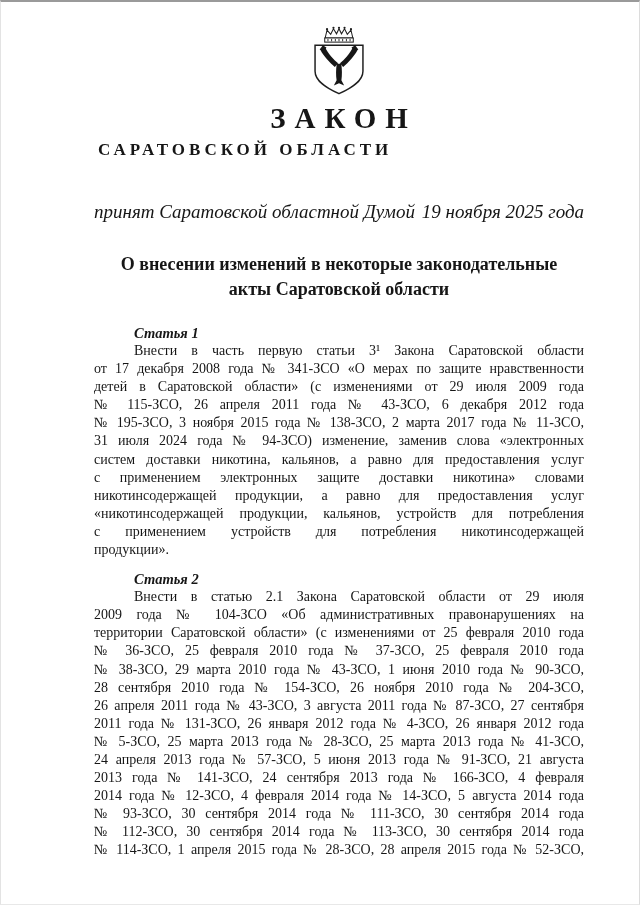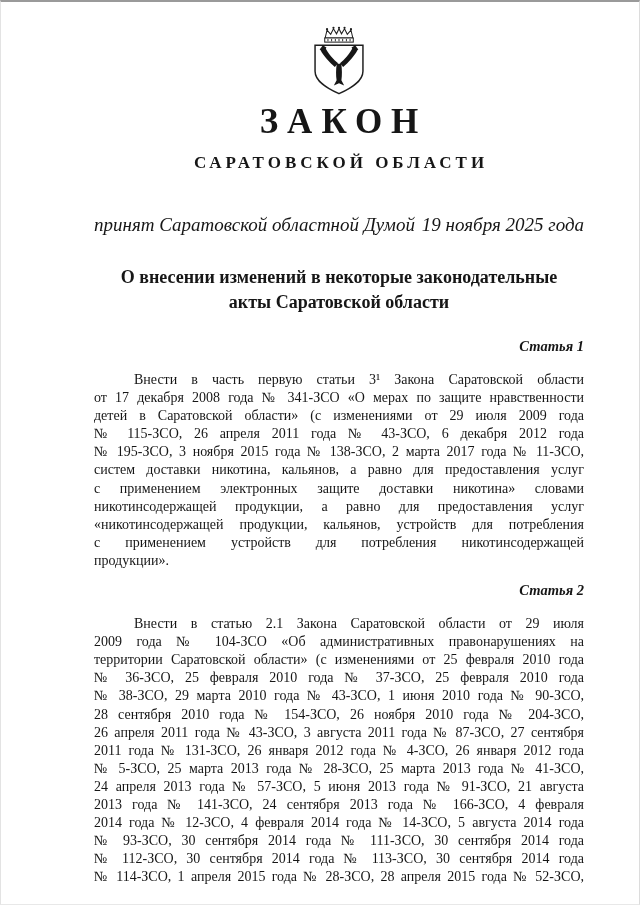--- a/index.html
+++ b/index.html
@@ -17,29 +17,28 @@
   }
   .content {
     margin-left: 93px;
     margin-right: 55px; 
   }
   .emblem-wrap { text-align: center; padding-top: 24px; height: 70px; }
   .emblem-wrap svg { display: inline-block; }
   .law-word {
     margin-top: 8px;
     text-align: center;
-    font-size: 35px;
+    font-size: 29px;
     font-weight: bold;
     letter-spacing: 9px;
     line-height: 1;
     text-indent: 9px; 
   }
   .region-word {
-    margin-top: 15px;
-    text-align: center;
+    margin-top: 8px;
     font-size: 17px;
     font-weight: bold;
     letter-spacing: 4px;
     line-height: 1;
     text-indent: 4px;
   }
   .adoption-row {
     margin-top: 43px;
     display: flex;
     justify-content: space-between;
@@ -57,23 +56,22 @@
   .articles {
     margin-top: 22px;
     font-size: 14px;
     line-height: 18.1px;
   }
   .art-heading {
     font-weight: bold;
     font-style: italic;
     font-size: 14.5px;
     padding-left: 40px;
-    text-align: right;
   }
-  .art-heading + .line { margin-top: 16px; }
+  .art-heading + .line { margin-top: 0; }
   .articles .art-heading:not(:first-child) { margin-top: 11px; }
   .line {
     text-align: justify;
     text-align-last: justify;
     word-spacing: 0.02em;
     overflow: hidden;
     white-space: normal;
   }
   .line.first { text-indent: 40px; }
   .line.endpara { text-align-last: left; }
@@ -130,20 +128,21 @@
     <div>акты Саратовской области</div>
   </div>
 
   <div class="articles">
       <div class="art-heading">Статья 1</div>
       <div class="line first">Внести в часть первую статьи 3¹ Закона Саратовской области</div>
       <div class="line">от 17 декабря 2008 года № 341-ЗСО «О мерах по защите нравственности</div>
       <div class="line">детей в Саратовской области» (с изменениями от 29 июля 2009 года</div>
       <div class="line">№ 115-ЗСО, 26 апреля 2011 года № 43-ЗСО, 6 декабря 2012 года</div>
       <div class="line">№ 195-ЗСО, 3 ноября 2015 года № 138-ЗСО, 2 марта 2017 года № 11-ЗСО,</div>
+      <div class="line">31 июля 2024 года № 94-ЗСО) изменение, заменив слова «электронных</div>
       <div class="line">систем доставки никотина, кальянов, а равно для предоставления услуг</div>
       <div class="line">с применением электронных защите доставки никотина» словами</div>
       <div class="line">никотинсодержащей продукции, а равно для предоставления услуг</div>
       <div class="line">«никотинсодержащей продукции, кальянов, устройств для потребления</div>
       <div class="line">с применением устройств для потребления никотинсодержащей</div>
       <div class="line endpara">продукции».</div>
       <div class="art-heading">Статья 2</div>
       <div class="line first">Внести в статью 2.1 Закона Саратовской области от 29 июля</div>
       <div class="line">2009 года № 104-ЗСО «Об административных правонарушениях на</div>
       <div class="line">территории Саратовской области» (с изменениями от 25 февраля 2010 года</div>

